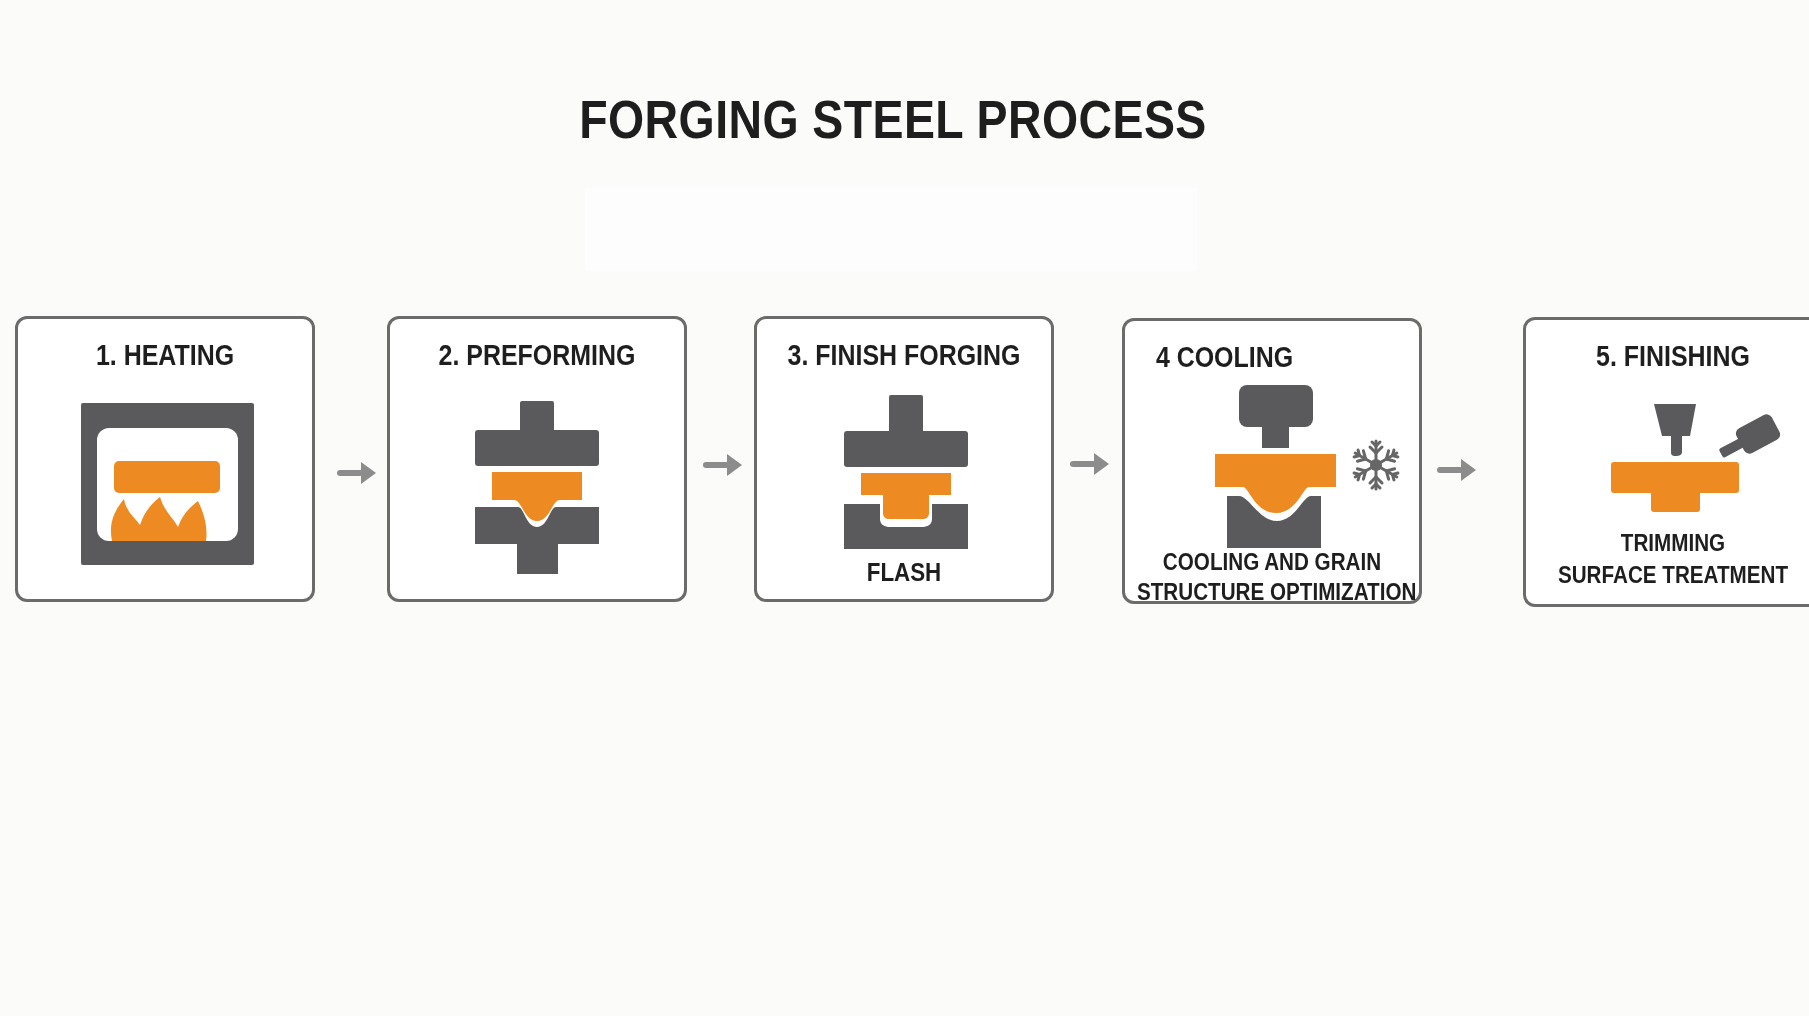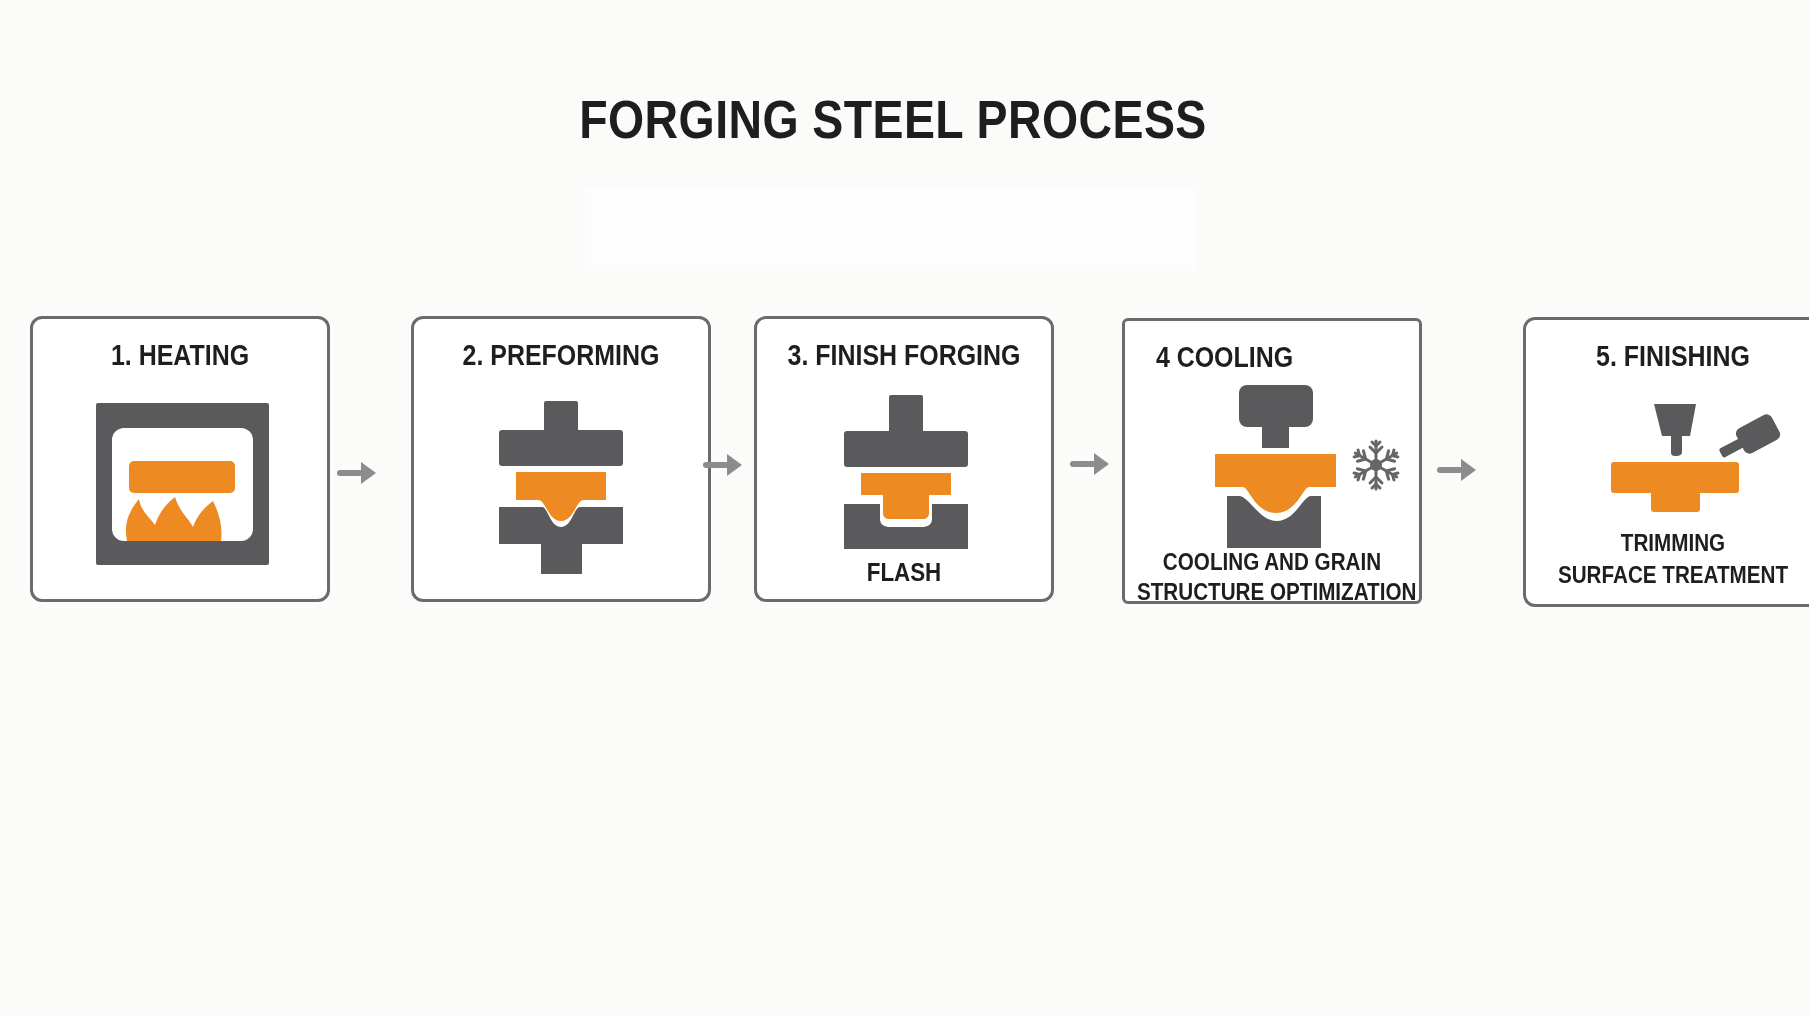--- a/index.html
+++ b/index.html
@@ -38,36 +38,36 @@
     }
     .icon { position: absolute; }
     .arrow { position: absolute; top: 461px; width: 40px; height: 24px; }
   </style>
 </head>
 <body>
 
 <div class="title">FORGING STEEL PROCESS</div>
 <div class="ghost-panel"></div>
 
-<div class="step" style="left:30px;">
+<div class="step" style="left:15px;">
   <div class="step-title">1. HEATING</div>
   <svg class="icon" style="left:60px; top:82px;" width="180" height="170">
     <rect x="3" y="2" width="173" height="162" rx="2" fill="#5a5a5c"></rect>
     <rect x="19" y="27" width="141" height="113" rx="12" fill="#ffffff"></rect>
     <rect x="36" y="60" width="106" height="32" rx="5" fill="#ee8a22"></rect>
     <path d="M34 140 C30 120 38 108 46 98 C48 110 56 116 62 124 C66 112 72 104 82 96 C86 110 96 118 100 126 C104 114 112 106 120 100 C126 112 130 126 128 140 Z" fill="#ee8a22"></path>
   </svg>
 </div>
 
 <svg class="arrow" style="left:337px;">
   <rect x="0" y="9" width="26" height="6" rx="3" fill="#8c8c8c"></rect>
   <polygon points="24,1 39,12 24,23" fill="#8c8c8c"></polygon>
 </svg>
 
-<div class="step" style="left:387px;margin-left:24px;">
+<div class="step" style="left:387px;">
   <div class="step-title">2. PREFORMING</div>
   <svg class="icon" style="left:80px; top:80px;" width="140" height="180">
     <rect x="50" y="2" width="34" height="34" rx="2" fill="#5a5a5c"></rect>
     <rect x="5" y="31" width="124" height="36" rx="3" fill="#5a5a5c"></rect>
     <path d="M5 108 L5 145 L47 145 L47 175 L88 175 L88 145 L129 145 L129 108 L86 108 C80 108 78 128 67 128 C56 128 54 108 48 108 Z" fill="#5a5a5c"></path>
     <path d="M22 73 L112 73 L112 101 L90 101 C82 101 80 122 67 122 C54 122 52 101 44 101 L22 101 Z" fill="#ee8a22"></path>
   </svg>
 </div>
 
 <svg class="arrow" style="left:703px; top:453px;">
@@ -84,21 +84,21 @@
     <path d="M22 80 L112 80 L112 102 L90 102 L90 120 C90 124 87 126 84 126 L50 126 C47 126 44 124 44 120 L44 102 L22 102 Z" fill="#ee8a22"></path>
   </svg>
   <div class="step-sub" style="top:238px; font-size:26px;">FLASH</div>
 </div>
 
 <svg class="arrow" style="left:1070px; top:452px;">
   <rect x="0" y="9" width="26" height="6" rx="3" fill="#8c8c8c"></rect>
   <polygon points="24,1 39,12 24,23" fill="#8c8c8c"></polygon>
 </svg>
 
-<div class="step" style="left:1122px; top:318px;border-radius:6px;">
+<div class="step" style="left:1122px; top:318px;">
   <div class="step-title" style="left:-95px;">4 COOLING</div>
   <svg class="icon" style="left:86px; top:62px;" width="130" height="170">
     <rect x="28" y="2" width="74" height="42" rx="8" fill="#5a5a5c"></rect>
     <rect x="51" y="40" width="27" height="25" fill="#5a5a5c"></rect>
     <path d="M16 113 L16 165 L110 165 L110 113 L100 113 C92 113 84 138 66 138 C48 138 38 113 28 113 Z" fill="#5a5a5c"></path>
     <path d="M4 71 L125 71 L125 104 L98 104 C92 104 86 130 65 130 C44 130 38 104 32 104 L4 104 Z" fill="#ee8a22"></path>
   </svg>
   <svg class="icon" style="left:224px; top:117px;" width="54" height="54" viewBox="-27 -27 54 54">
     <g stroke="#666666" stroke-width="3" stroke-linecap="round" fill="none">
       <g id="arm">

